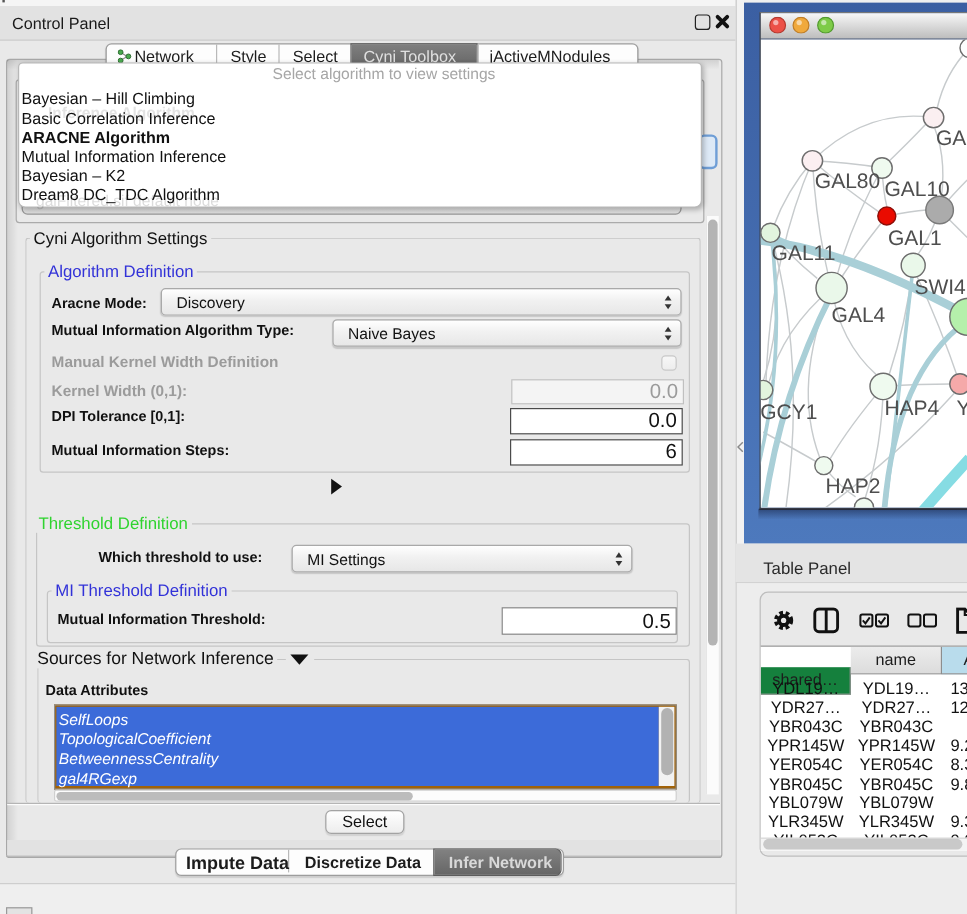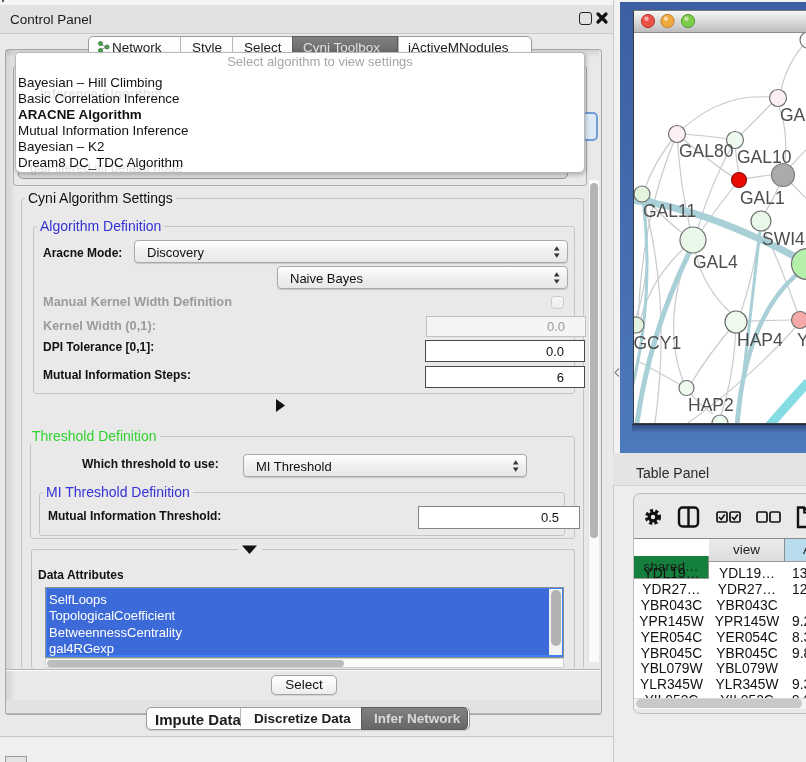--- a/index.html
+++ b/index.html
@@ -9,21 +9,21 @@
   #stage{position:relative;width:806px;height:762px;}
   .lbl{font-size:12px;font-weight:bold;color:#111;}
   .lblgray{font-size:12.8px;font-weight:bold;color:#9b9b9b;}
   .combo{position:absolute;border:1px solid #a9a9a9;border-radius:4px;
          background:linear-gradient(#ffffff,#f1f1f1 45%,#e7e7e7);
          box-shadow:0 1px 1px rgba(0,0,0,0.15);}
   .combo .ct{position:absolute;left:12px;top:50%;transform:translateY(-50%);
              font-size:13px;color:#111;}
   .combo svg{position:absolute;right:6px;top:50%;transform:translateY(-50%);}
   .field{position:absolute;background:#fff;border:1px solid #5f5f5f;
-         font-size:13px;color:#111;text-align:right;padding-right:20px;
+         font-size:17px;color:#111;text-align:right;padding-right:4px;
          display:flex;align-items:center;justify-content:flex-end;}
   .groupbox{position:absolute;border:1px solid #c5c5c5;border-radius:3px;
             box-shadow:inset 0 0 0 0px #fff;}
   .grouptitle{position:absolute;background:#e9e9e9;padding:0 3px;
               font-size:14px;font-weight:normal;line-height:15px;}
 </style>
 </head>
 <body>
 <div id="stage">
 
@@ -91,20 +91,21 @@
   <div class="grouptitle" style="left:37px;top:219px;color:#3232d8;">Algorithm Definition</div>
 
   <div class="lbl abs" style="left:43px;top:245.5px;">Aracne Mode:</div>
   <div class="combo" style="left:134px;top:240px;width:432px;height:21px;">
     <span class="ct">Discovery</span>
     <svg width="9" height="13" viewBox="0 0 9 13">
         <path d="M4.75 0.8 L7.6 5 L1.9 5 Z" fill="#333"></path>
         <path d="M4.75 12.2 L7.6 8 L1.9 8 Z" fill="#333"></path>
       </svg>
   </div>
+  <div class="lbl abs" style="left:43px;top:268px;">Mutual Information Algorithm Type:</div>
   <div class="combo" style="left:277px;top:266px;width:289px;height:21px;">
     <span class="ct">Naive Bayes</span>
     <svg width="9" height="13" viewBox="0 0 9 13">
         <path d="M4.75 0.8 L7.6 5 L1.9 5 Z" fill="#333"></path>
         <path d="M4.75 12.2 L7.6 8 L1.9 8 Z" fill="#333"></path>
       </svg>
   </div>
 
   <div class="lblgray abs" style="left:43px;top:293.5px;">Manual Kernel Width Definition</div>
   <div class="abs" style="left:551px;top:296px;width:11px;height:11px;border:1px solid #c9c9c9;border-radius:3.5px;background:linear-gradient(#f7f7f7,#ededed);"></div>
@@ -120,41 +121,42 @@
 
   <svg class="abs" style="left:274px;top:398px;" width="12" height="15" viewBox="0 0 12 15">
       <path d="M2 1 L11 7.5 L2 14 Z" fill="#111"></path>
     </svg>
 
   <div class="groupbox" style="left:29.5px;top:435.5px;width:543px;height:101px;"></div>
   <div class="grouptitle" style="left:29px;top:428.5px;color:#2fd32f;">Threshold Definition</div>
 
   <div class="lbl abs" style="left:82px;top:457px;">Which threshold to use:</div>
   <div class="combo" style="left:243px;top:454px;width:282px;height:21px;">
-    <span class="ct">MI Threshold</span>
+    <span class="ct">MI Settings</span>
     <svg width="9" height="13" viewBox="0 0 9 13">
         <path d="M4.75 0.8 L7.6 5 L1.9 5 Z" fill="#333"></path>
         <path d="M4.75 12.2 L7.6 8 L1.9 8 Z" fill="#333"></path>
       </svg>
   </div>
 
   <div class="groupbox" style="left:39px;top:491.5px;width:524px;height:42px;"></div>
   <div class="grouptitle" style="left:43px;top:484.5px;color:#3232d8;">MI Threshold Definition</div>
   <div class="lbl abs" style="left:48px;top:509px;">Mutual Information Threshold:</div>
   <div class="field" style="left:418px;top:506px;width:140px;height:21px;border-color:#858585;">0.5</div>
 
   <div class="groupbox" style="left:31px;top:549px;width:542px;height:119px;border-bottom:none;"></div>
+  <div class="grouptitle" style="left:28px;top:542px;color:#111;font-size:14.6px;">Sources for Network Inference</div>
   <svg class="abs" style="left:238px;top:543px;" width="24" height="13" viewBox="0 0 24 13">
       <rect x="0" y="0" width="24" height="13" fill="#e9e9e9"></rect>
       <path d="M4 2.5 L19 2.5 L11.5 11 Z" fill="#111"></path>
     </svg>
 
   <div class="lbl abs" style="left:38px;top:568px;">Data Attributes</div>
 
-  <div class="abs" style="left:45px;top:587px;width:517px;height:69px;background:#3b82f6;border:1px solid #8e8e8e;overflow:hidden;">
+  <div class="abs" style="left:45px;top:587px;width:517px;height:69px;background:#a16207;border:1px solid #8e8e8e;overflow:hidden;font-style:italic;">
     <div style="position:absolute;left:1px;top:1px;width:502px;height:66px;background:#3c6bd9;"></div>
     <div style="position:absolute;left:3px;top:4px;font-size:13px;color:#fff;line-height:16.4px;">SelfLoops<br>TopologicalCoefficient<br>BetweennessCentrality<br>gal4RGexp</div>
     <div style="position:absolute;right:1px;top:1px;width:13px;height:66px;background:#f2f2f2;"></div>
     <div style="position:absolute;right:2.5px;top:2px;width:10px;height:56px;background:#b2b2b2;border-radius:5px;"></div>
   </div>
 
   <div class="abs" style="left:45px;top:658px;width:517px;height:8px;background:#fcfcfc;border:1px solid #cfcfcf;border-radius:2px;"></div>
   <div class="abs" style="left:47px;top:659.5px;width:297px;height:7px;background:#bcbcbc;border-radius:3.5px;"></div>
 
   <div class="abs" style="left:5.5px;top:669px;width:594px;height:1px;background:#b5b5b5;"></div>
@@ -298,21 +300,21 @@
     </g>
 
     <path d="M155 1.5 h6 l5 5 v14.5 h-11 z" fill="none" stroke="#111" stroke-width="2.4"></path>
       <path d="M161 1.5 v5 h5" fill="none" stroke="#111" stroke-width="1.8"></path>
   </svg>
 
   <div class="abs" style="left:634px;top:538px;width:172px;height:1px;background:#8a8a8a;"></div>
   <div class="abs" style="left:634px;top:539px;width:172px;height:170px;background:#fff;overflow:hidden;">
 
     <div style="position:absolute;left:0;top:0;width:75px;height:23px;background:#15803d;border-right:1px solid #8d8d8d;border-bottom:1px solid #9a9a9a;box-sizing:border-box;text-align:center;font-size:13.5px;color:#1c1c1c;line-height:22px;margin-top:17px;">shared…</div>
-    <div style="position:absolute;left:75px;top:0;width:76px;height:23px;background:linear-gradient(#ececec,#dcdcdc);border-right:1px solid #8d8d8d;border-bottom:1px solid #9a9a9a;box-sizing:border-box;text-align:center;font-size:13.5px;color:#1c1c1c;line-height:22px;">view</div>
+    <div style="position:absolute;left:75px;top:0;width:76px;height:23px;background:linear-gradient(#ececec,#dcdcdc);border-right:1px solid #8d8d8d;border-bottom:1px solid #9a9a9a;box-sizing:border-box;text-align:center;font-size:13.5px;color:#1c1c1c;line-height:22px;">name</div>
     <div style="position:absolute;left:151px;top:0;width:80px;height:23px;background:#b9dcec;border-bottom:1px solid #9a9a9a;box-sizing:border-box;font-size:13.5px;color:#1c1c1c;line-height:22px;padding-left:18px;">A</div>
 
     <div style="position:absolute;left:0;top:27px;width:75px;text-align:center;font-size:13.8px;color:#111;line-height:15.9px;">YDL19…<br>YDR27…<br>YBR043C<br>YPR145W<br>YER054C<br>YBR045C<br>YBL079W<br>YLR345W<br>YIL052C</div>
     <div style="position:absolute;left:75px;top:27px;width:76px;text-align:center;font-size:13.8px;color:#111;line-height:15.9px;">YDL19…<br>YDR27…<br>YBR043C<br>YPR145W<br>YER054C<br>YBR045C<br>YBL079W<br>YLR345W<br>YIL052C</div>
     <div style="position:absolute;left:158px;top:27px;width:60px;font-size:13.8px;color:#111;line-height:15.9px;">13.49<br>12.68<br>&nbsp;<br>9.20<br>8.31<br>9.89<br>&nbsp;<br>9.36<br>9.07</div>
 
     <div style="position:absolute;left:0;top:159px;width:172px;height:11px;background:#f4f4f4;border-top:1px solid #d8d8d8;"></div>
     <div style="position:absolute;left:2px;top:160px;width:166px;height:9px;background:#c9c9c9;border-radius:4.5px;"></div>
   </div>
 </div>

